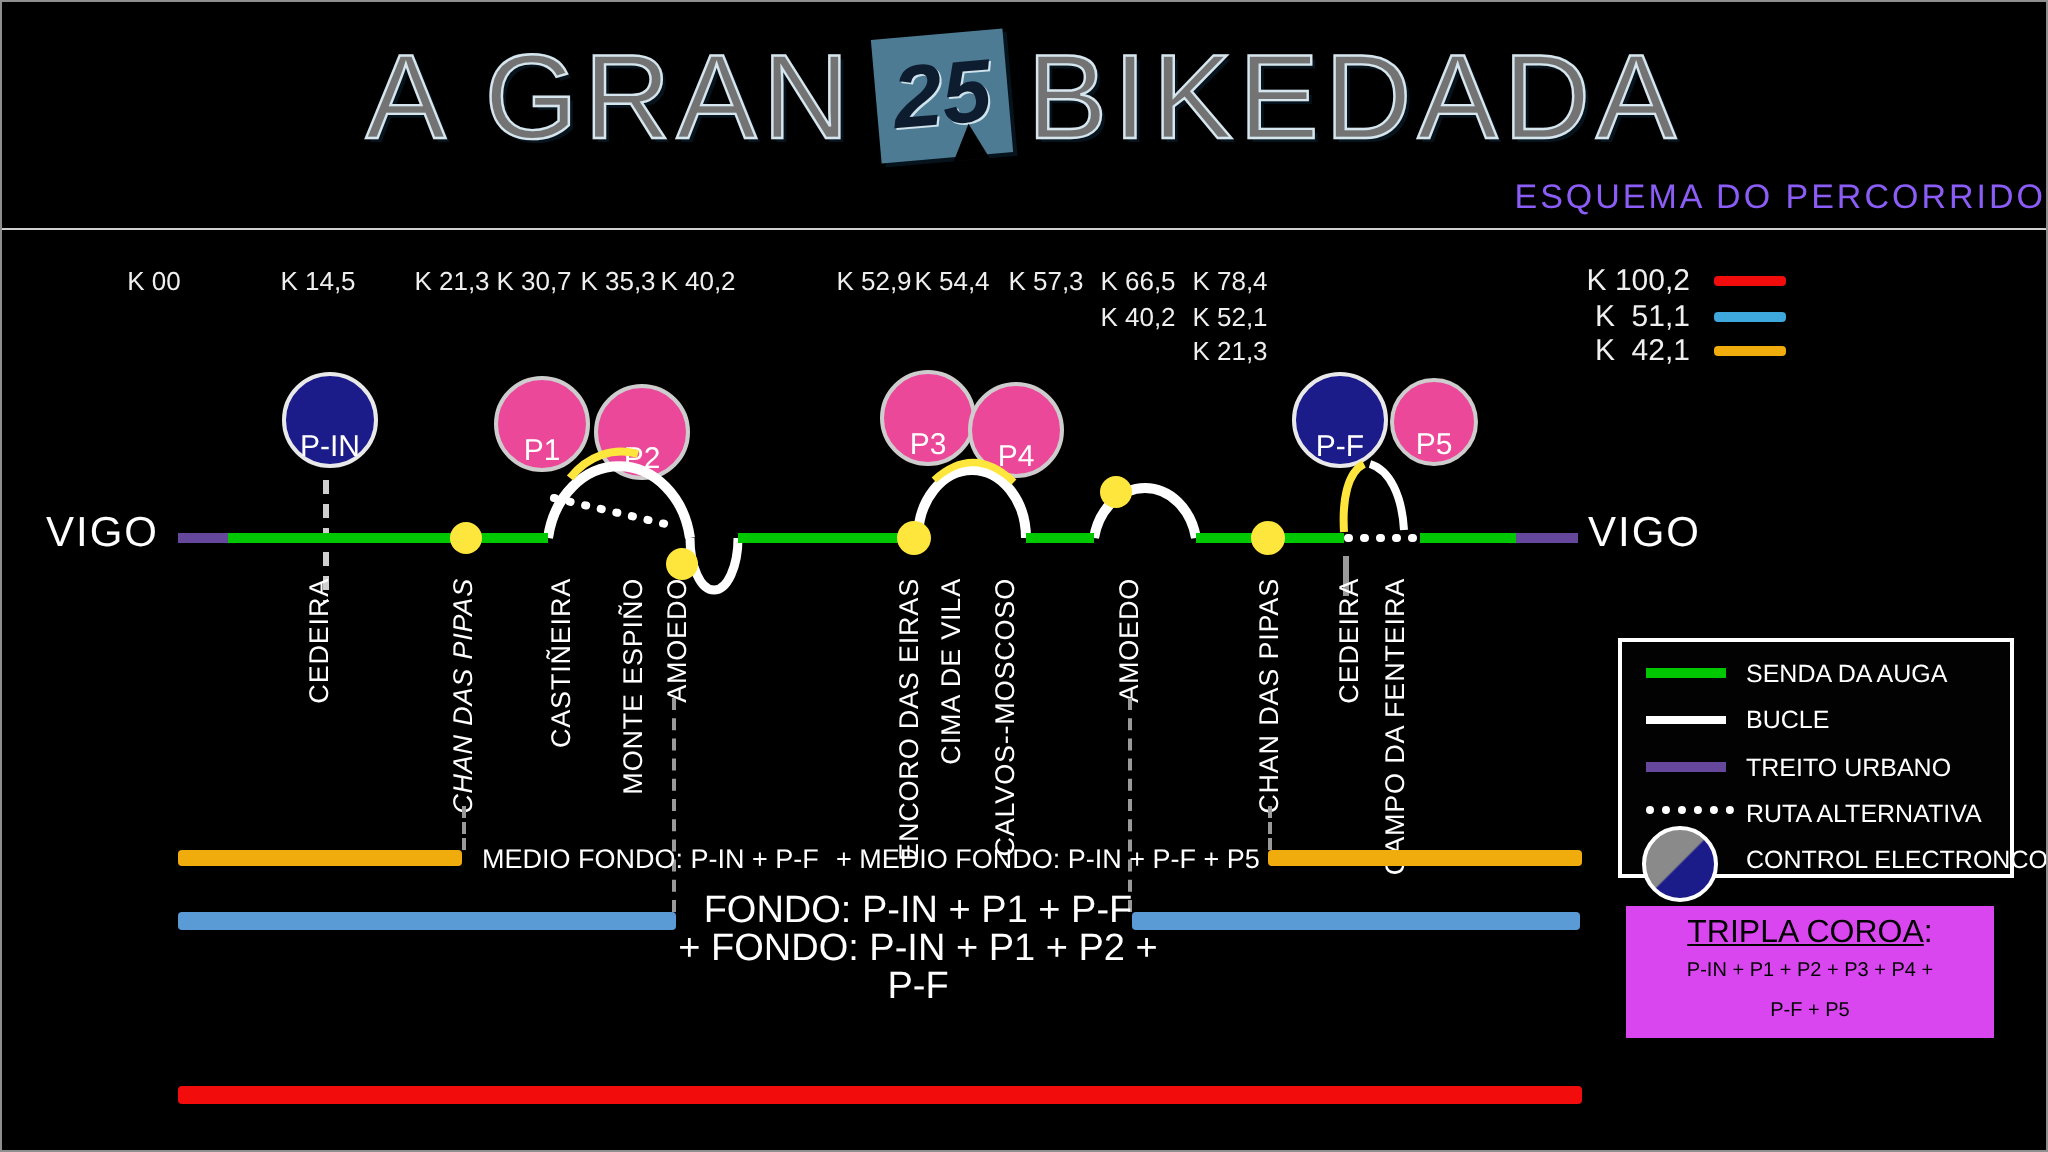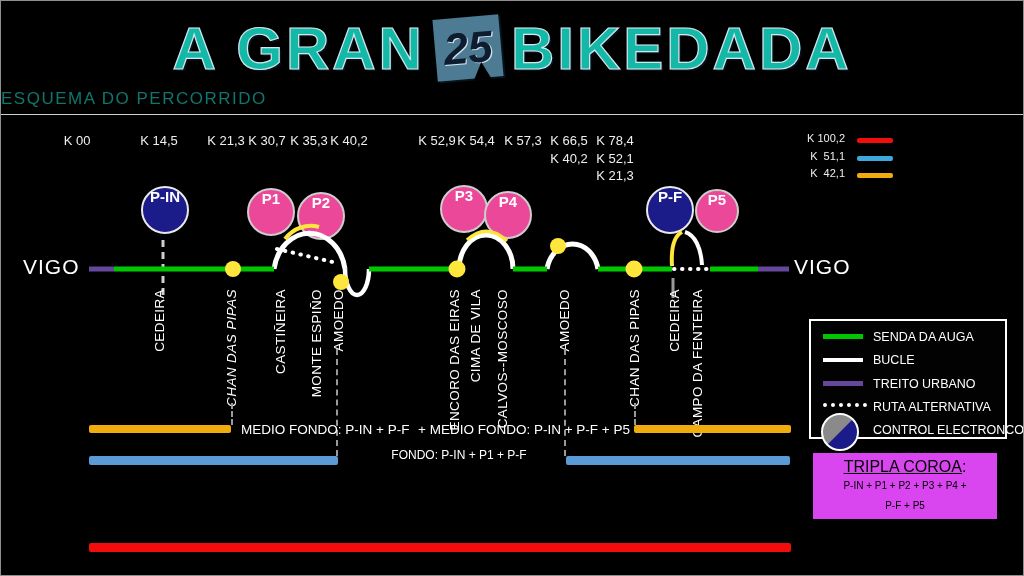--- a/index.html
+++ b/index.html
@@ -2,42 +2,42 @@
 <html><head>
 <meta charset="utf-8">
 <style>
   html,body{margin:0;padding:0;background:#151515;}
   #frame{position:relative;width:1022px;height:574px;background:#000;border:1px solid #8f8f8f;
          overflow:hidden;font-family:"Liberation Sans",sans-serif;}
 
   
   #titlebar{position:absolute;left:0;top:4px;width:100%;height:86px;display:flex;
             align-items:center;justify-content:center;gap:10px;}
-  .title-word{font-size:60px;font-weight:700;letter-spacing:3px;color:#14b8a6;
+  .title-word{font-size:60px;font-weight:400;letter-spacing:3px;color:#737373;
               -webkit-text-stroke:1.2px #d5e6ef;text-shadow:2px 2px 0 #07131c;}
   #badge25{position:relative;width:66px;height:62px;background:#4c7b93;transform:rotate(-5deg);
            display:flex;align-items:center;justify-content:center;box-shadow:2px 2px 0 #07131c;}
   #badge25 .n25{font-size:44px;font-weight:700;font-style:italic;color:#0e1c30;
                 text-shadow:1px 1px 0 #cfe3ec;}
   #badge25:after{content:"";position:absolute;bottom:-2px;left:36px;width:0;height:0;
                  border-left:9px solid transparent;border-right:9px solid transparent;
                  border-bottom:18px solid #000;}
-  #subtitle{position:absolute;left:0;top:88px;width:100%;text-align:left;color:#0f766e;
+  #subtitle{position:absolute;left:0;top:88px;width:100%;text-align:right;color:#8b5cf6;
             font-size:17px;letter-spacing:1.5px;}
   #hr-top{position:absolute;left:0;top:113px;width:100%;height:1px;background:#cfcfcf;}
 
   
   .kcol{position:absolute;width:62px;text-align:center;color:#efefef;font-size:13px;line-height:17.5px;}
   .kcol span{display:block;white-space:pre;}
-  .dlegend-label{position:absolute;color:#efefef;font-size:11px;white-space:pre;width:66px;text-align:right;}
+  .dlegend-label{position:absolute;color:#efefef;font-size:15px;white-space:pre;width:66px;text-align:right;}
   .dlegend-swatch{position:absolute;width:36px;height:5px;border-radius:2px;}
 
   
-  .circle{position:absolute;width:44px;height:44px;border-radius:50%;display:flex;align-items:flex-start;
-          justify-content:center;color:#fff;font-size:15px;font-weight:700;border:2px solid #d7d7d7;}
+  .circle{position:absolute;width:44px;height:44px;border-radius:50%;display:flex;align-items:flex-end;
+          justify-content:center;color:#fff;font-size:15px;font-weight:400;border:2px solid #d7d7d7;}
   .circle.principal{background:#1b1b8a;border-color:#e9e9e9;}
   .circle.extra{background:#ec4899;border-color:#cdcdcd;}
   .circle.small{width:40px;height:40px;}
 
   
   #routesvg{position:absolute;left:0;top:0;pointer-events:none;}
   .vigo{position:absolute;color:#fff;font-size:21px;letter-spacing:1px;}
 
   
   .vlabel{position:absolute;top:288px;writing-mode:vertical-rl;transform:rotate(180deg);
@@ -46,21 +46,21 @@
 
   
   .drop{position:absolute;width:0;border-left:2px dashed #9a9a9a;}
 
   
   .bar{position:absolute;height:8px;border-radius:2px;}
   .bar-orange{background:#f0ac0c;top:424px;}
   .bar-blue{background:#5b9bd5;top:455px;height:9px;}
   .bar-red{background:#f20c0c;top:542px;height:9px;}
   .bartext{position:absolute;color:#fff;font-size:13.5px;white-space:nowrap;}
-  .bartext-block{position:absolute;color:#fff;font-size:12px;text-align:center;line-height:19px;}
+  .bartext-block{position:absolute;color:#fff;font-size:19px;text-align:center;line-height:19px;}
 
   
   #legendbox{position:absolute;left:808px;top:318px;width:194px;height:116px;border:2px solid #fff;background:#020202;}
   .leg-label{position:absolute;left:62px;color:#fff;font-size:12.5px;white-space:nowrap;}
   .leg-line{position:absolute;left:12px;width:40px;}
   #ctrl-circle{position:absolute;left:10px;top:92px;width:34px;height:34px;border-radius:50%;
                border:2px solid #fff;background:linear-gradient(135deg,#8a8a8a 49%,#1b1b8a 51%);}
 
   
   #tripla{position:absolute;left:810px;top:450px;width:188px;height:70px;background:#d946ef;border:2px solid #000;
@@ -208,20 +208,21 @@
 
   <div class="bar bar-orange" style="left:88px;width:142px"></div>
   <div class="bar bar-orange" style="left:633px;width:157px"></div>
   <div class="bartext" style="left:240px;top:421px">MEDIO FONDO: P-IN + P-F</div>
   <div class="bartext" style="left:417px;top:421px">+ MEDIO FONDO: P-IN + P-F + P5</div>
 
   <div class="bar bar-blue" style="left:88px;width:249px"></div>
   <div class="bar bar-blue" style="left:565px;width:224px"></div>
   <div class="bartext-block" style="left:330px;top:445px;width:256px">
     <div>FONDO: P-IN + P1 + P-F</div>
+    <div>+ FONDO: P-IN + P1 + P2 + P-F</div>
   </div>
 
   <div class="bar bar-red" style="left:88px;width:702px"></div>
   <div class="bartext-block" style="left:225px;top:498px;width:415px">
   </div>
 
   <div id="legendbox">
     <div class="leg-line" style="top:13px;height:5px;background:#00c800"></div>
     <div class="leg-label" style="top:9px">SENDA DA AUGA</div>
     <div class="leg-line" style="top:37px;height:4px;background:#ffffff"></div>

